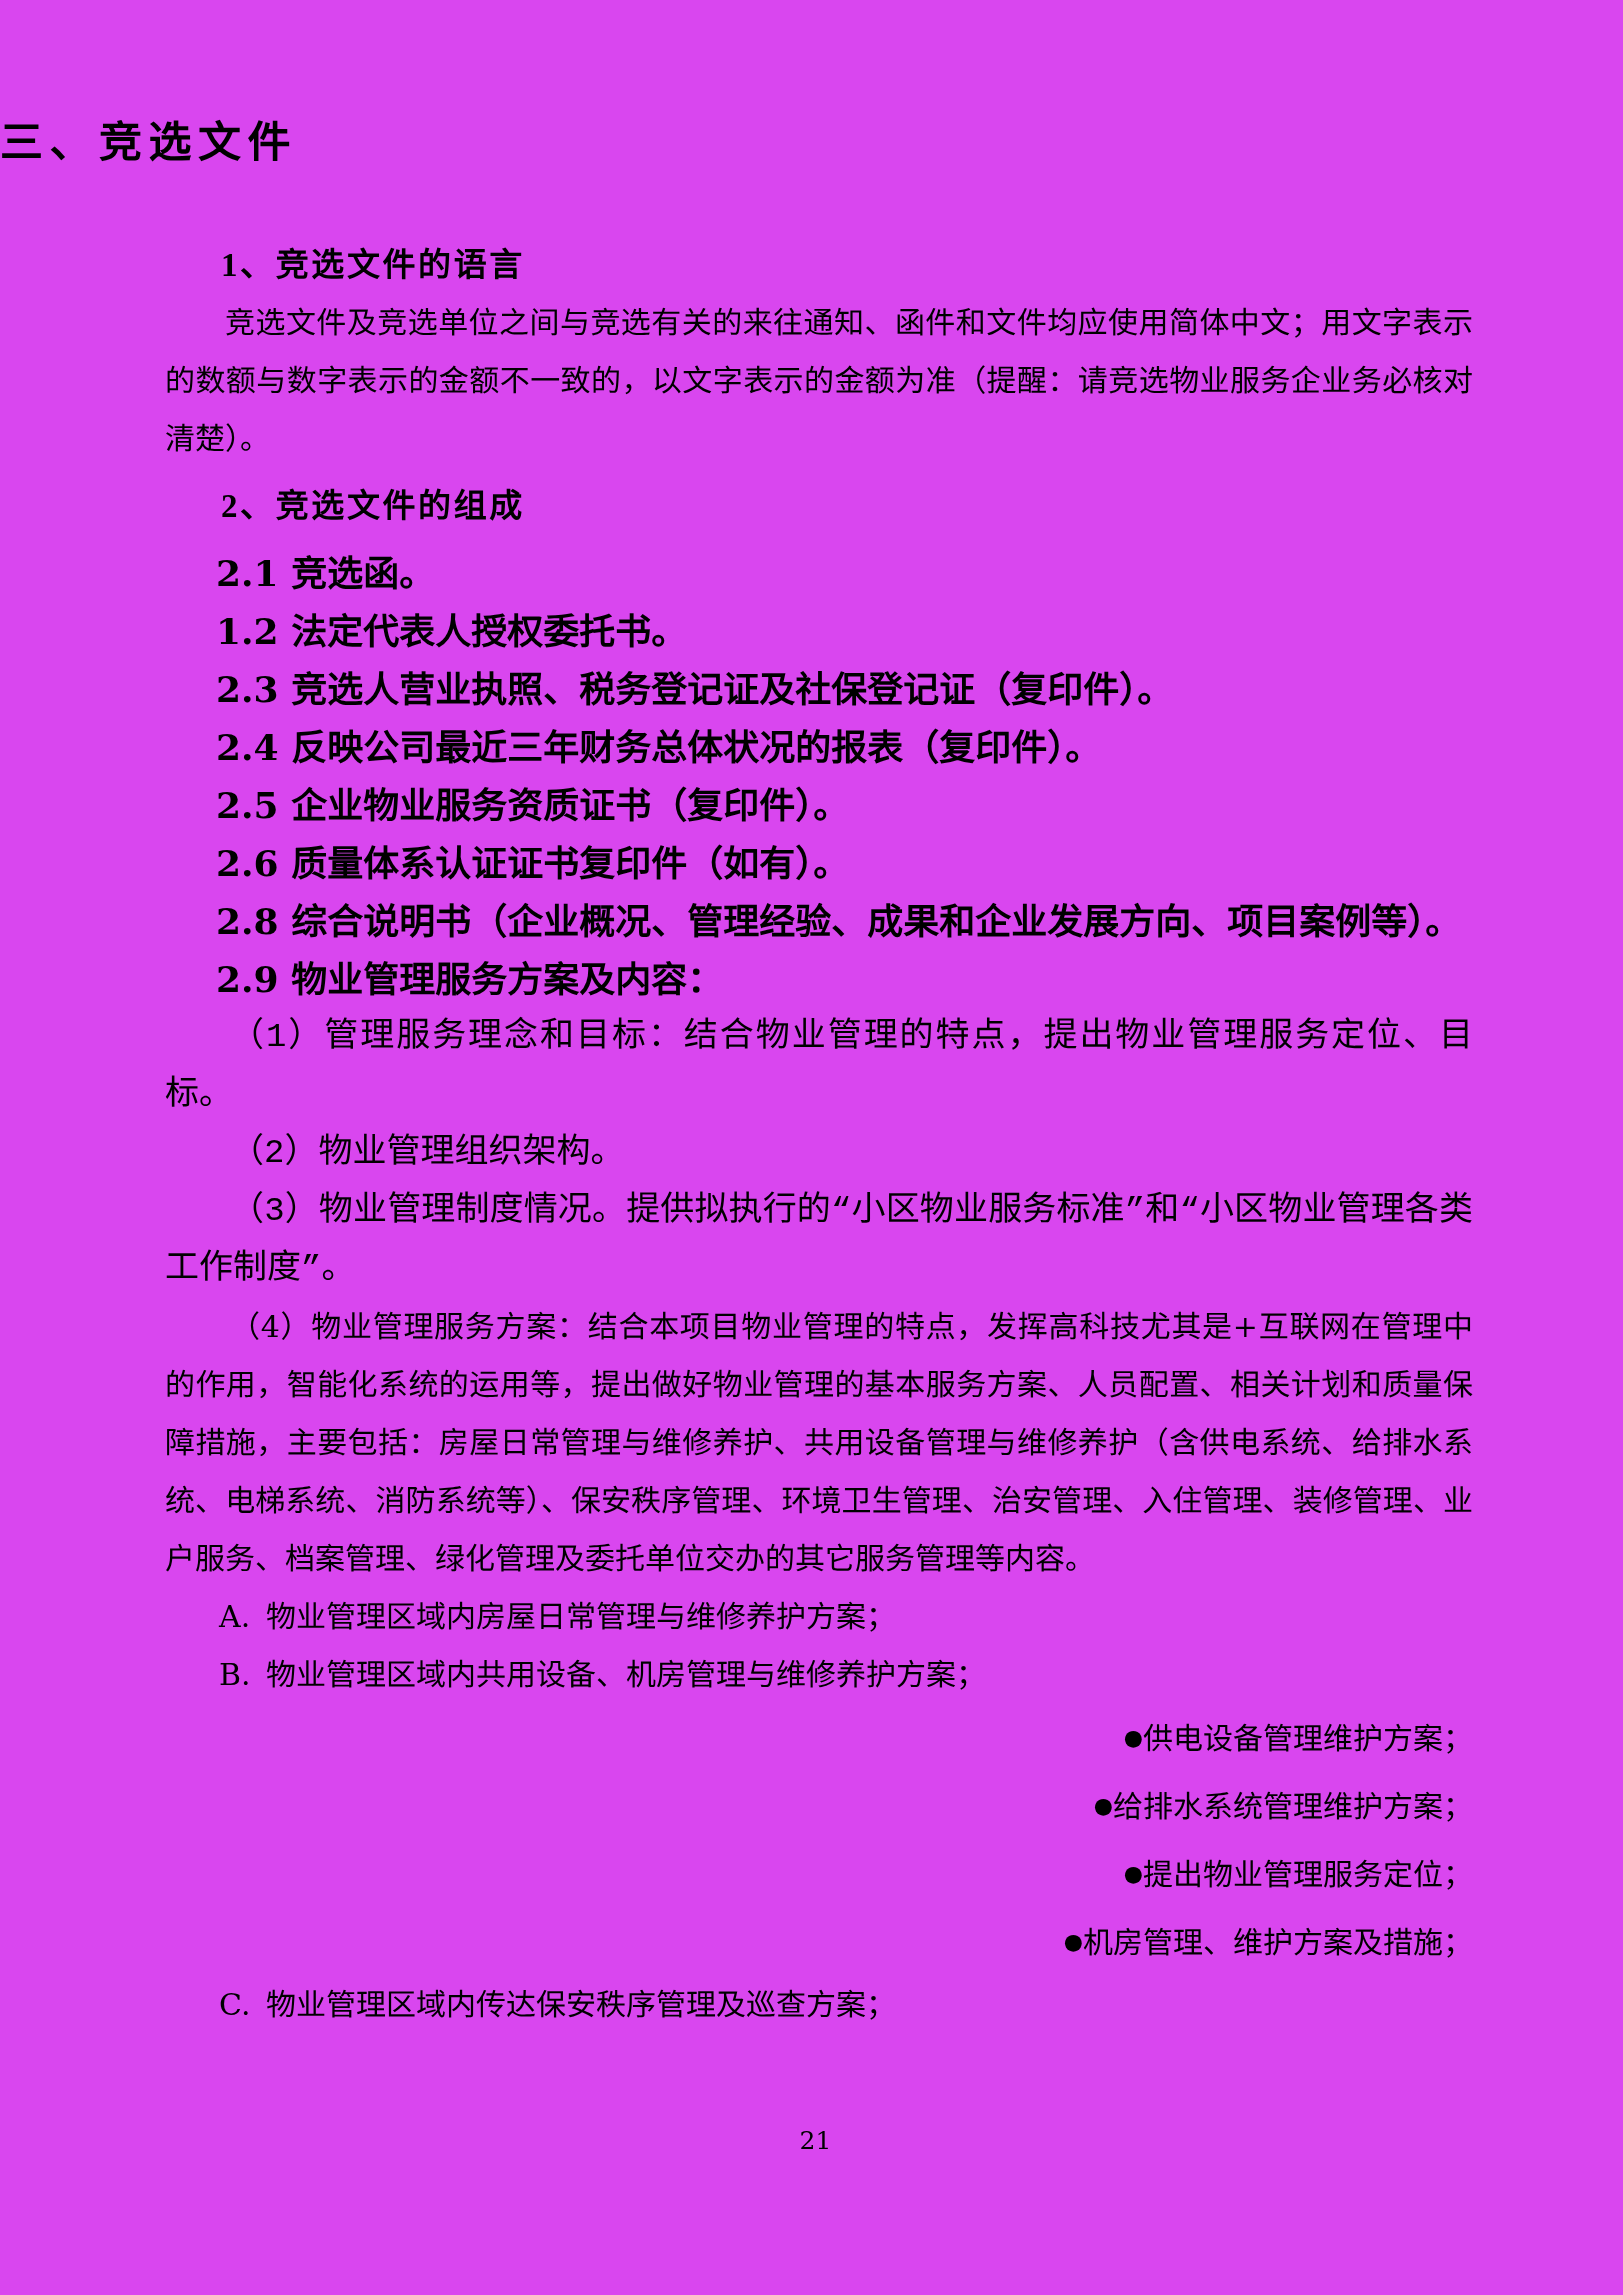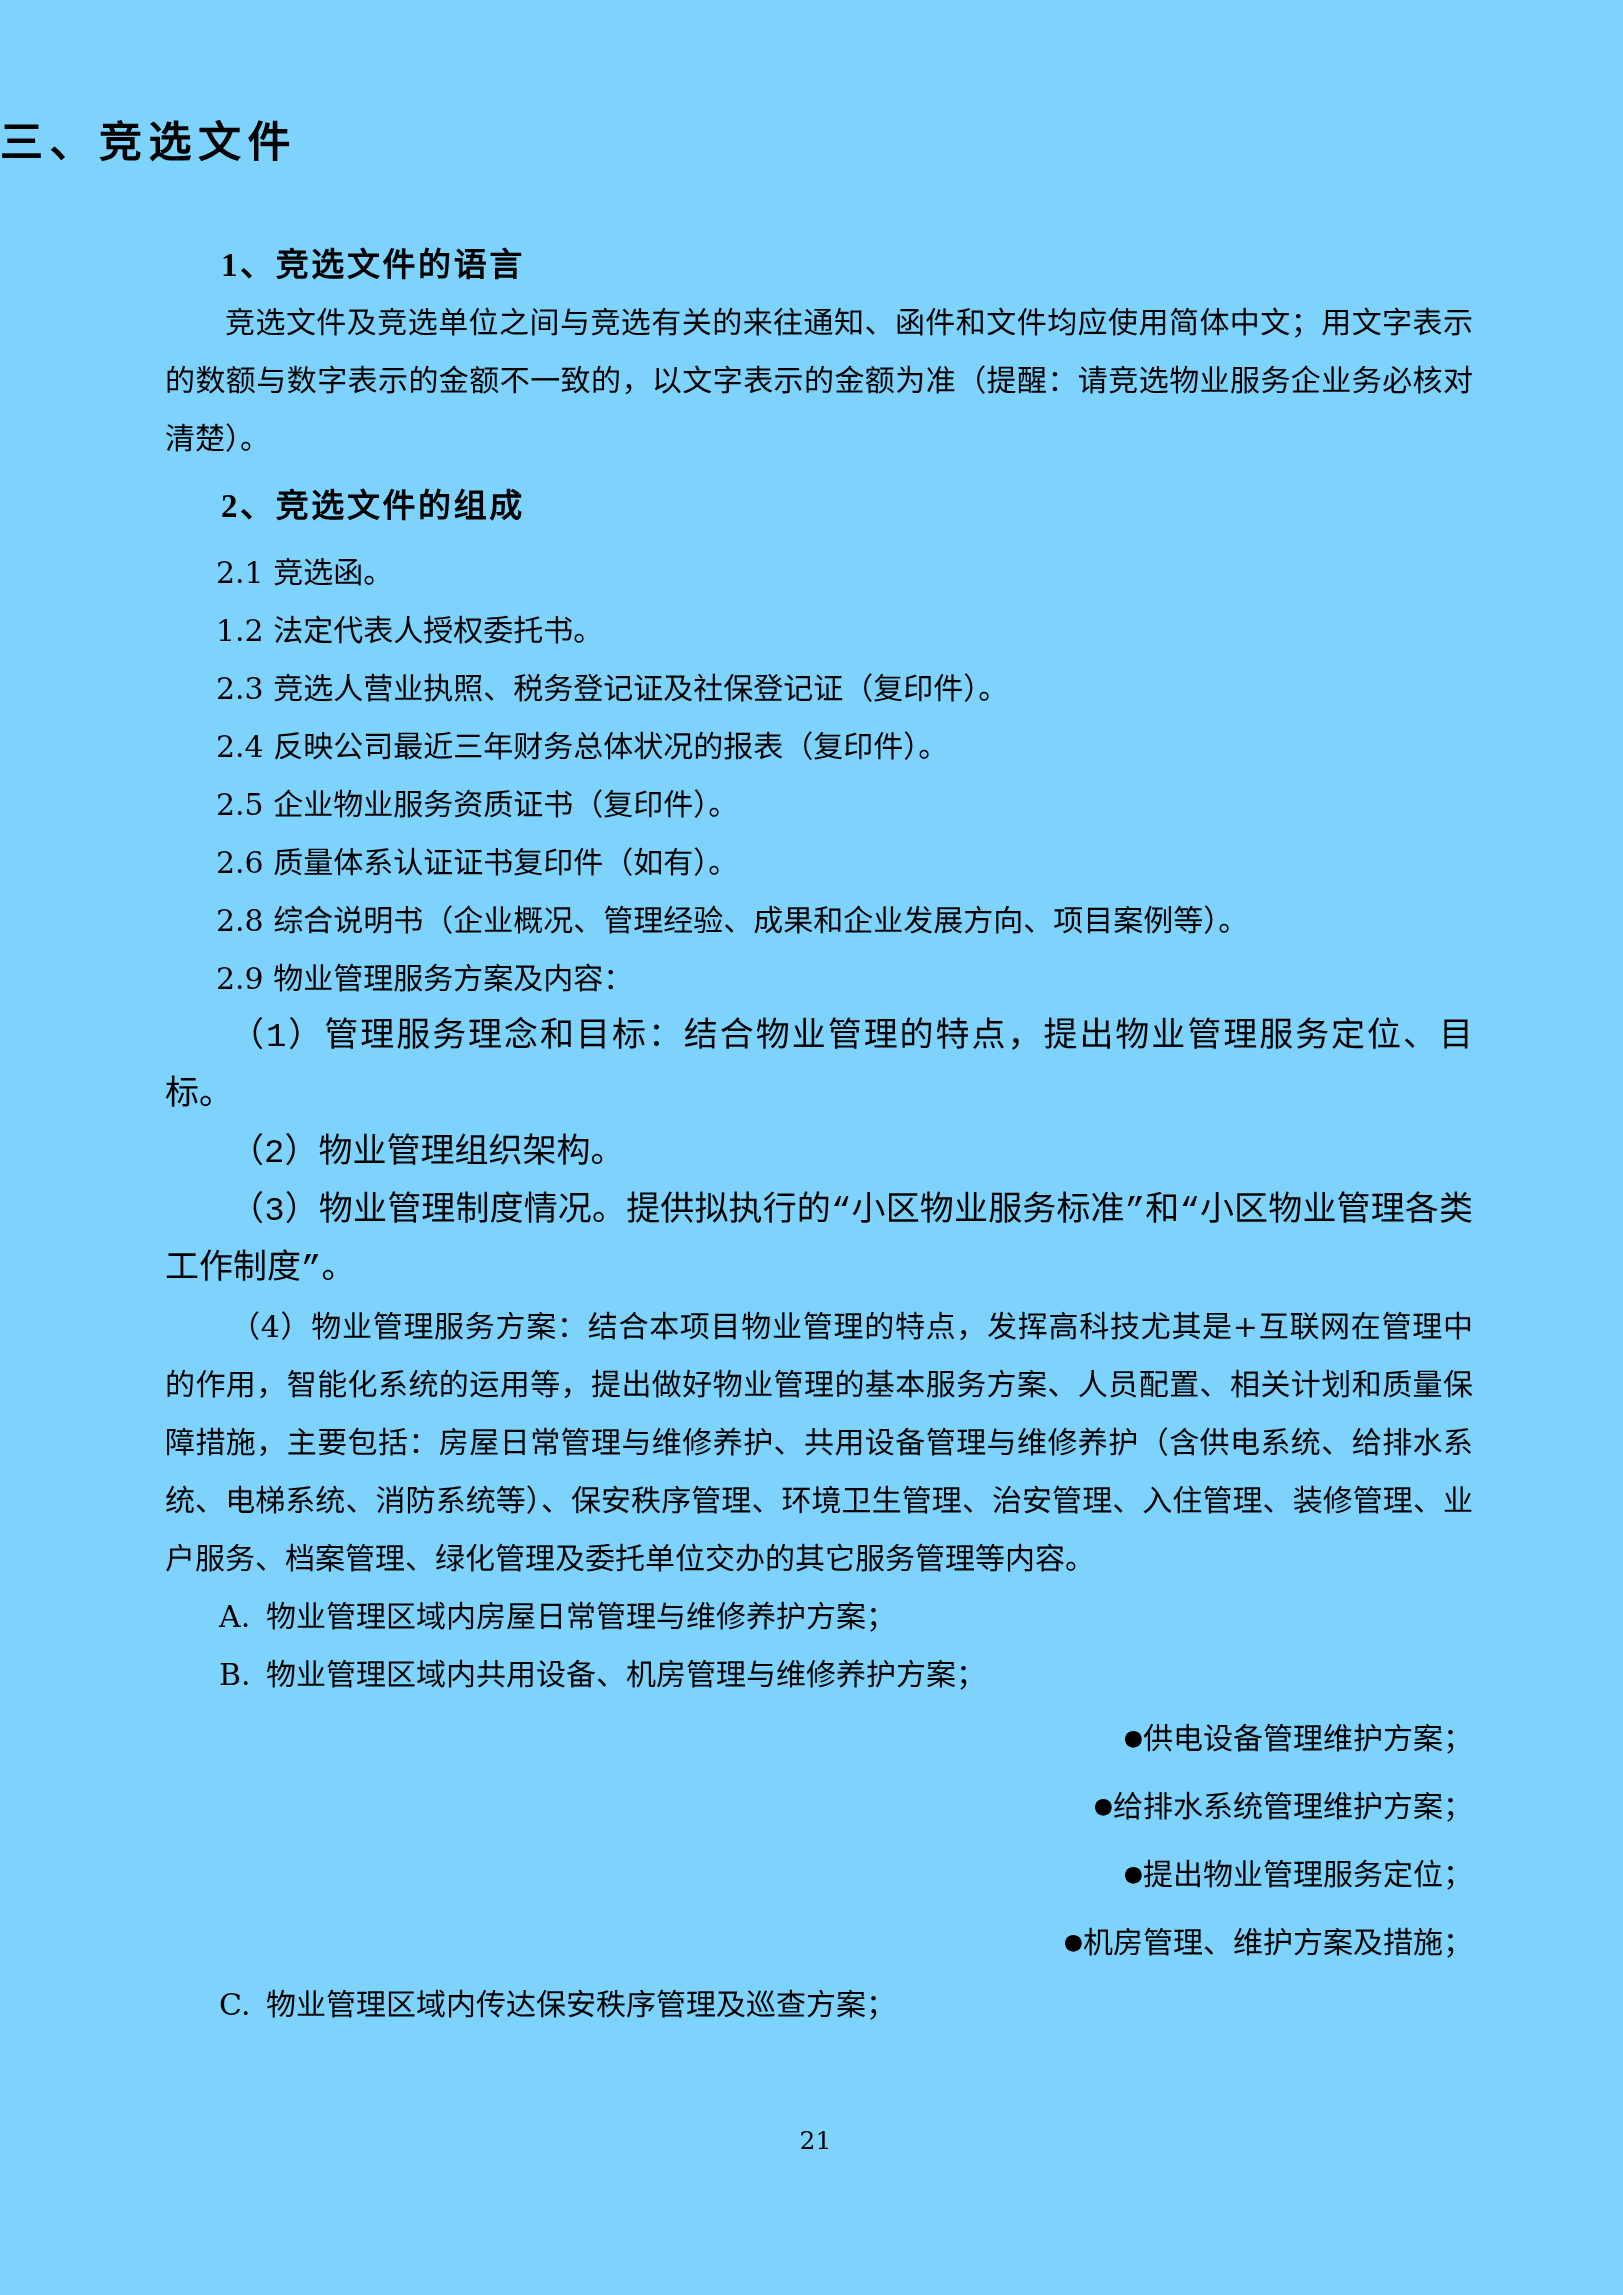--- a/index.html
+++ b/index.html
@@ -10,21 +10,21 @@
   }
   body {
     font-family: "DejaVu Serif", "Liberation Serif", serif;
     color: #000000;
   }
 
   #page {
     position: relative;
     width: 1623px;
     height: 2295px;
-    background: #7dd3fc;
+    background: #d946ef;
     overflow: hidden;
     box-sizing: border-box;
   }
 
   
   .column {
     position: absolute;
     left: 165px;
     top: 0;
     width: 1308px;
@@ -67,25 +67,26 @@
     text-align: justify;
     text-justify: inter-ideograph;
     text-indent: 60px;
     letter-spacing: 0px;
   }
 
   
   .item-l1 {
     margin: 0;
     padding: 0;
-    font-size: 30px;
+    font-size: 36px;
     line-height: 58px;
     text-indent: 51px;
     text-align: justify;
     text-justify: inter-ideograph;
+    font-weight: bold;
   }
 
   
   .item-l2 {
     margin: 0;
     padding: 0;
     font-size: 34px;
     line-height: 58px;
     text-indent: 65px;
     text-align: justify;

